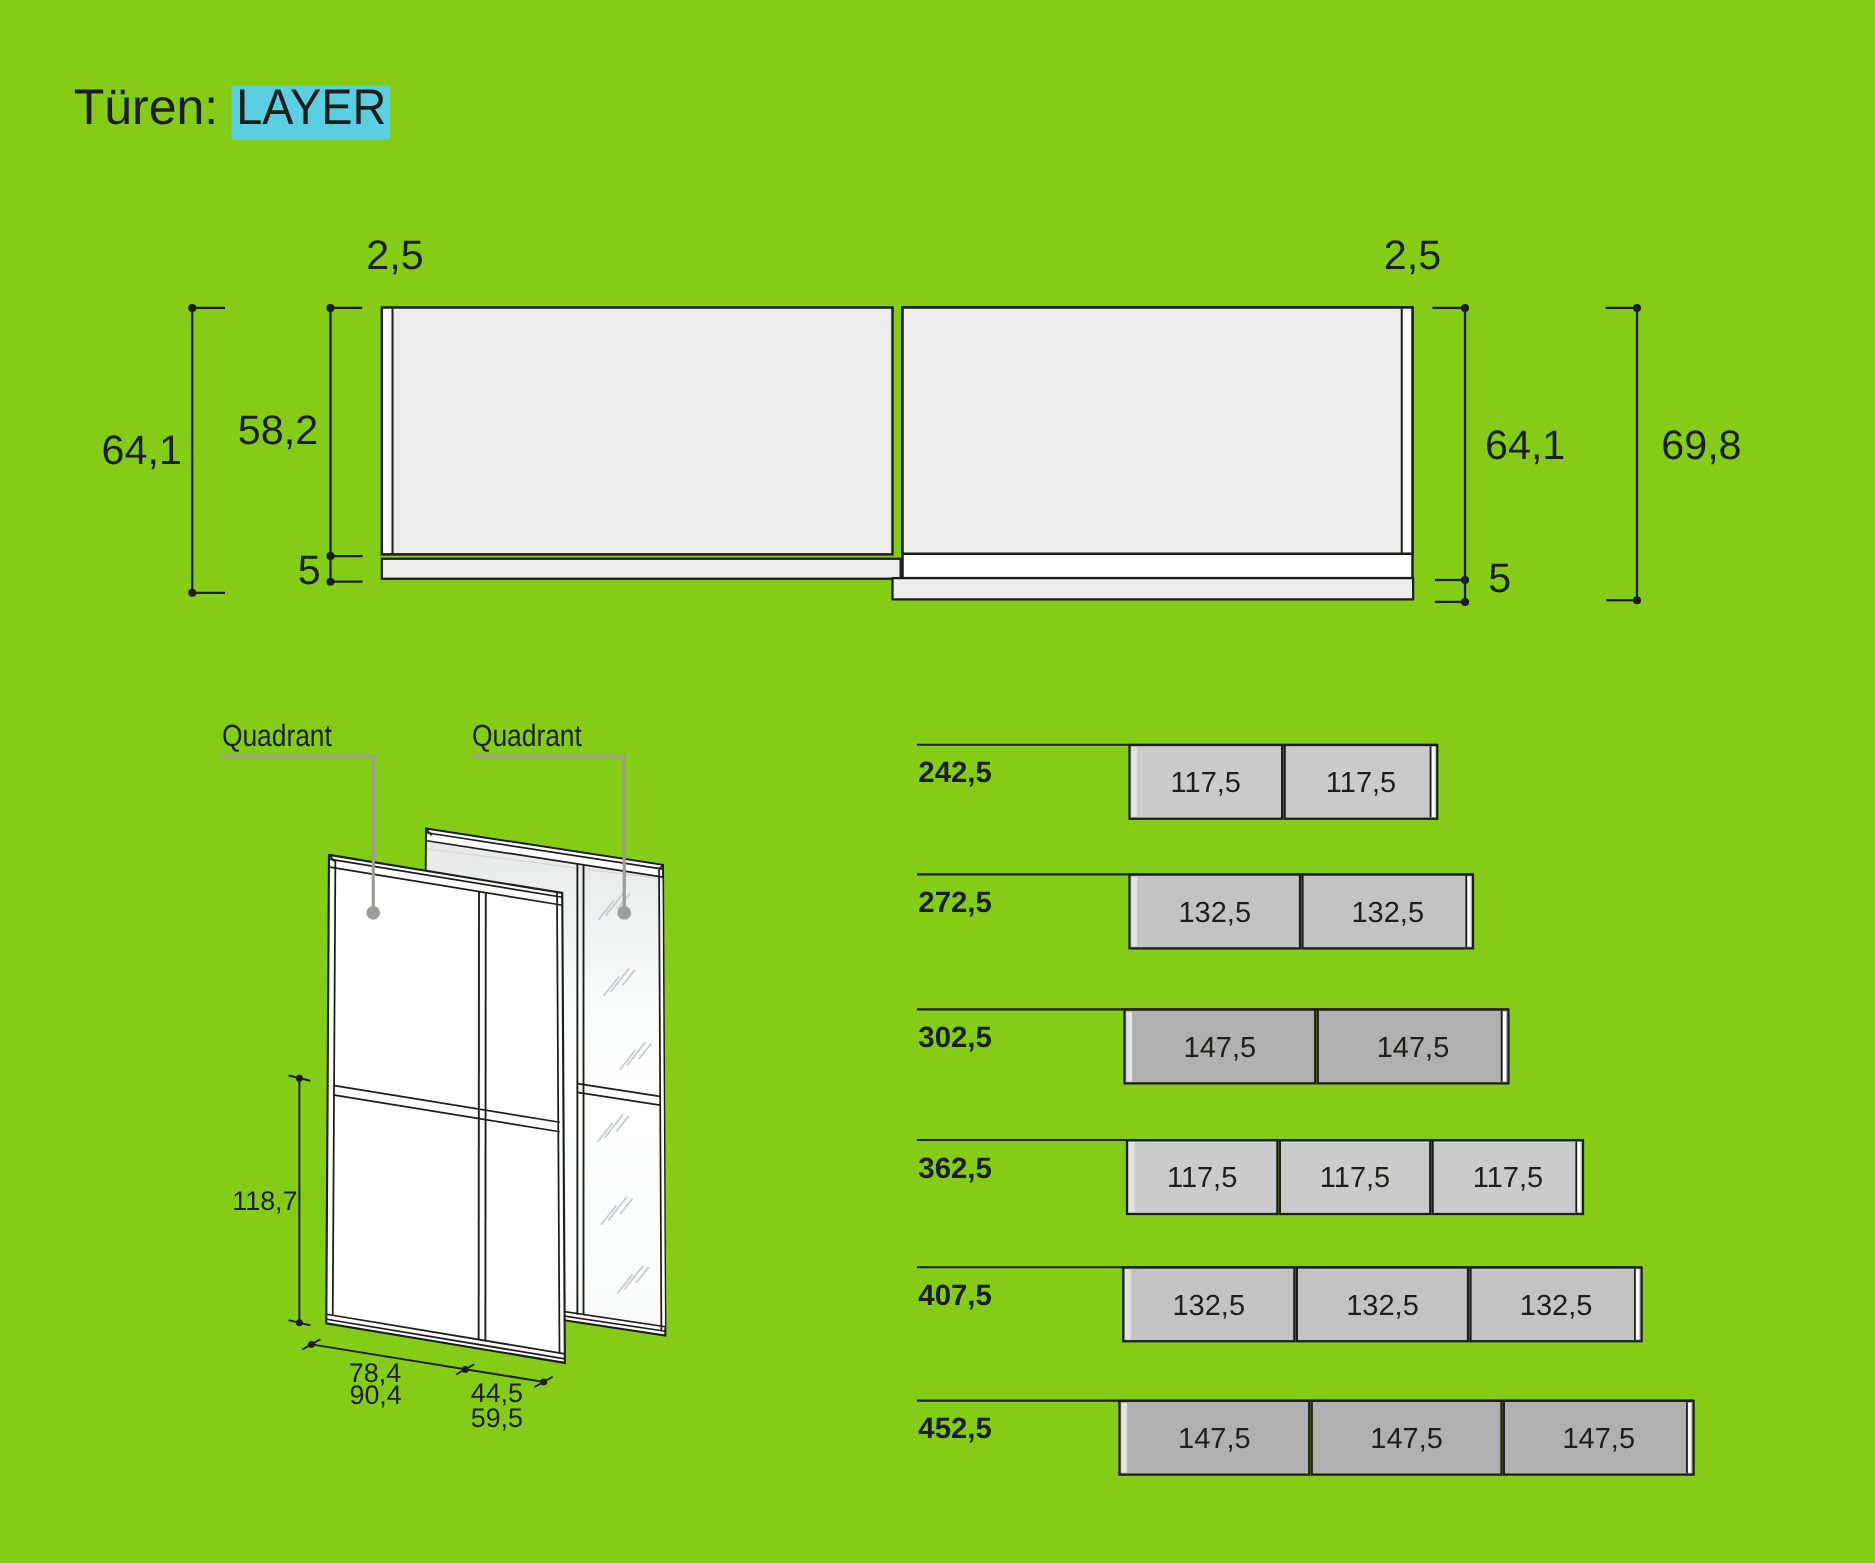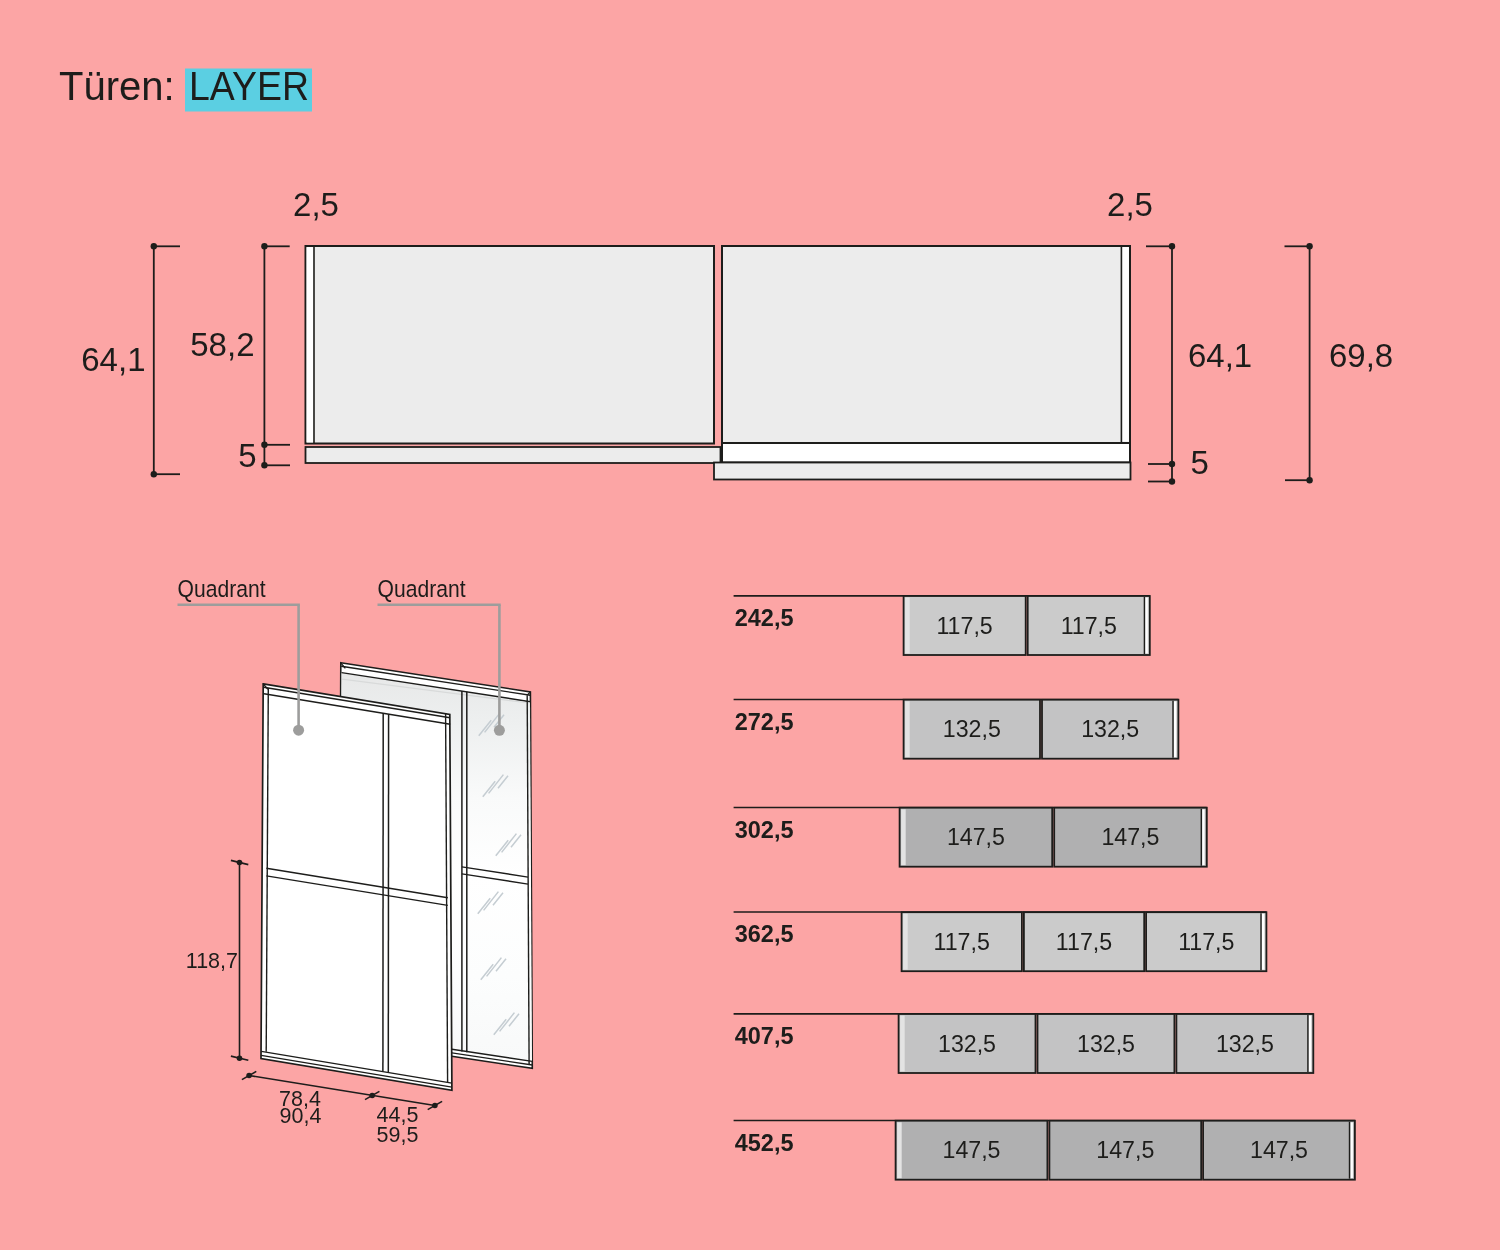--- a/index.html
+++ b/index.html
@@ -1,16 +1,16 @@
 <!DOCTYPE html>
 <html><head>
 <meta charset="utf-8">
 <style>
   html, body { margin: 0; padding: 0; background: #ffffff; }
-  #page { position: relative; width: 1500px; height: 1250px; background: #fca5a5; overflow: hidden; }
+  #page { position: relative; width: 1500px; height: 1250px; background: #84cc16; overflow: hidden; }
   svg { position: absolute; top: 0; left: 0; }
   text { font-family: "Liberation Sans", sans-serif; }
 </style>
 </head>
 <body>
 <div id="page">
 <svg width="1500" height="1250" viewBox="0 0 1500 1250">
 <defs>
 <linearGradient id="mirrorGrad" x1="0" y1="0" x2="0" y2="1">
 <stop offset="0" stop-color="#e7e8e8"></stop>

